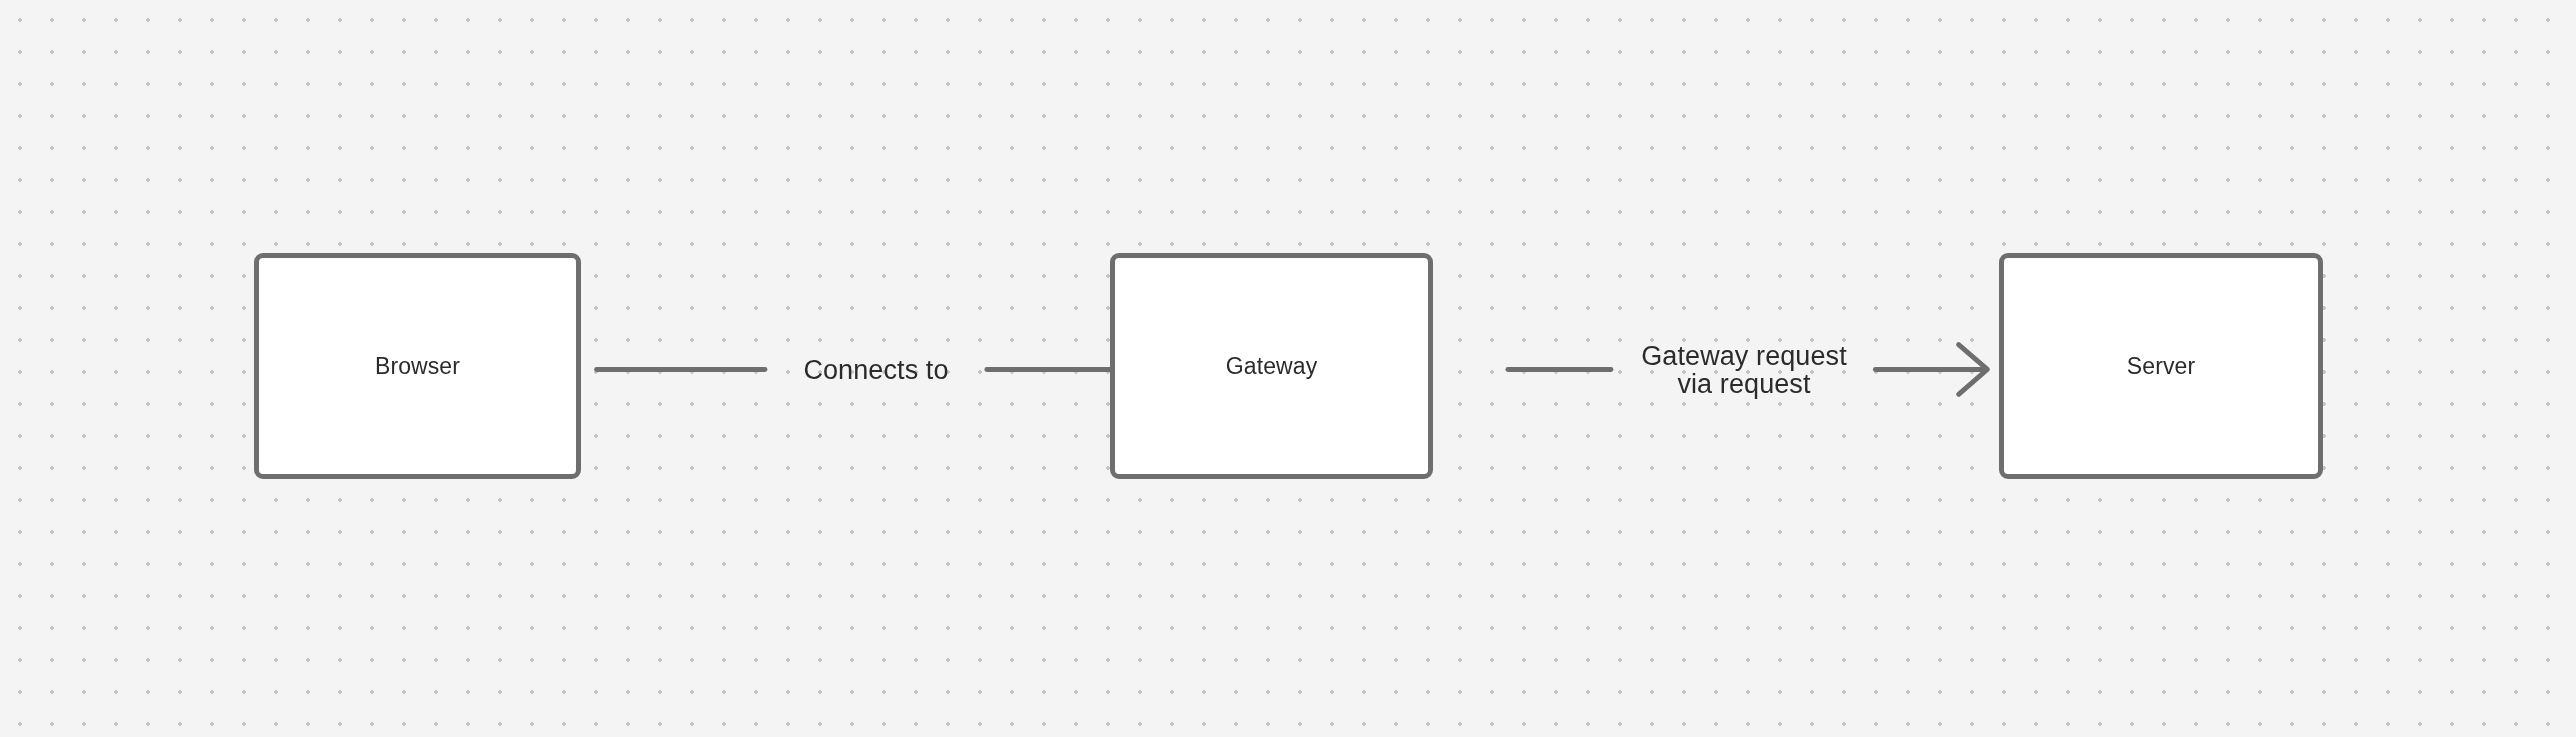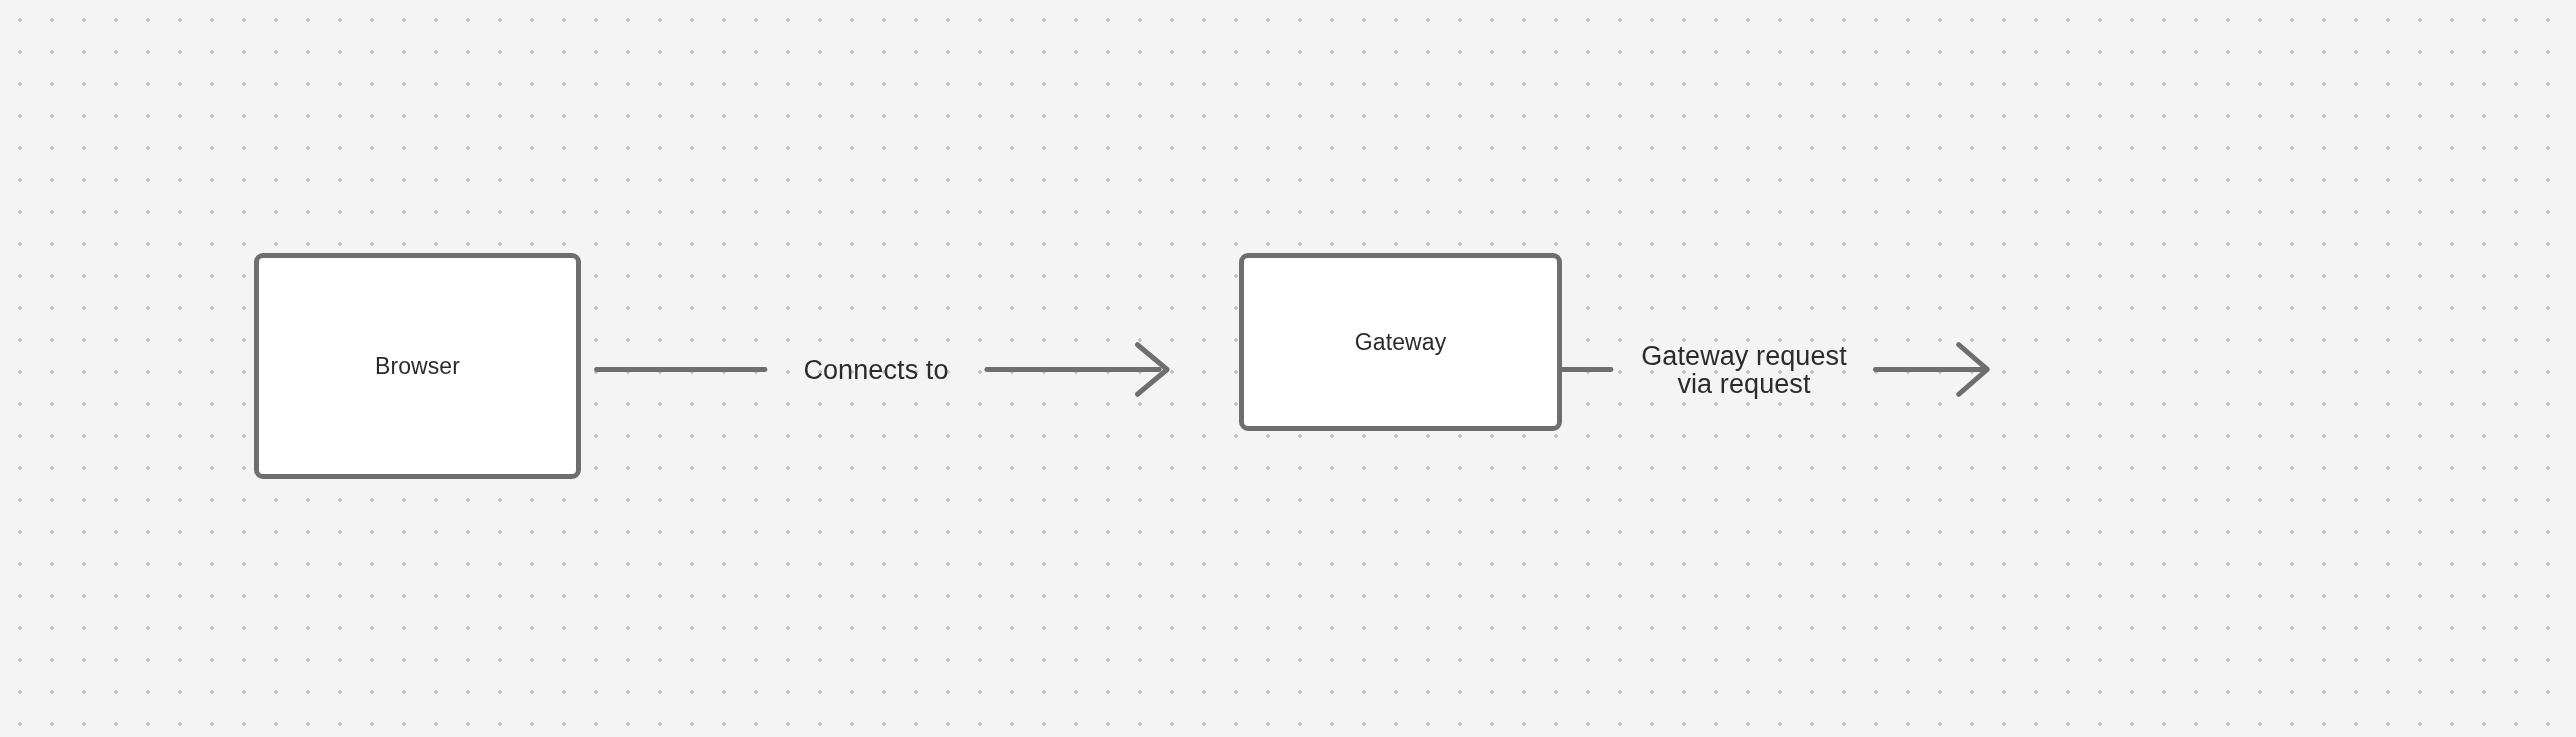--- a/index.html
+++ b/index.html
@@ -84,24 +84,27 @@
       <line x1="1522" y1="373" x2="1626" y2="373" stroke="#6e6e6e" stroke-width="5" stroke-linecap="round"></line>
       <line x1="1893" y1="373" x2="2000" y2="373" stroke="#6e6e6e" stroke-width="5" stroke-linecap="round"></line>
       <polyline points="1977,348 2006,373 1977,398" fill="none" stroke="#6e6e6e" stroke-width="5" stroke-linecap="round" stroke-linejoin="round"></polyline>
     </g>
   </svg>
 
   <div class="node" style="left:254px; top:253px; width:327px; height:226px;">
     <span class="node-label">Browser</span>
   </div>
 
-  <div class="node" style="left:1239px; top:253px; width:323px; height:178px;">
+  <div class="node" style="left:1110px; top:253px; width:323px; height:226px;">
     <span class="node-label">Gateway</span>
   </div>
 
+  <div class="node" style="left:1999px; top:253px; width:324px; height:226px;">
+    <span class="node-label">Server</span>
+  </div>
 
   <div class="edge-label" style="left:876px; top:370px;">
     <span class="line1">Connects to</span>
   </div>
 
   <div class="edge-label" style="left:1744px; top:370px;">
     <span class="line1">Gateway request</span>
     <span class="line2">via request</span>
   </div>
 

